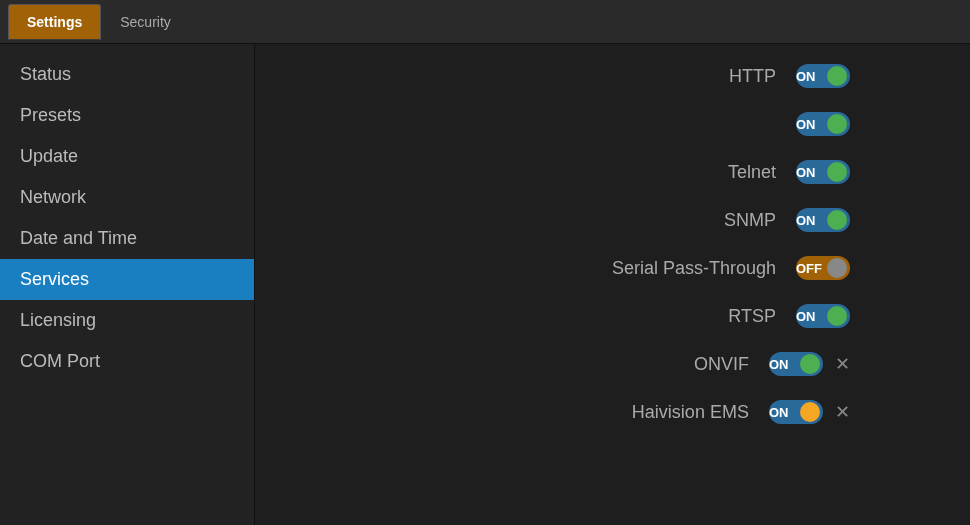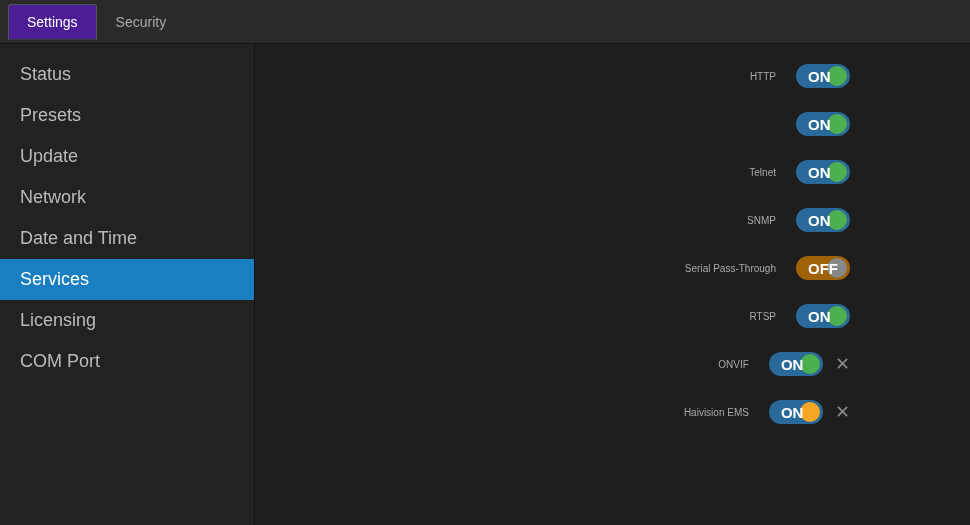--- a/index.html
+++ b/index.html
@@ -29,24 +29,25 @@
       cursor: pointer;
       color: #ccc;
       border: 1px solid transparent;
       border-radius: 3px 3px 0 0;
       height: 36px;
       display: flex;
       align-items: center;
     }
 
     .tab.active {
-      background: #4c1d95;
+      background: #a16207;
       border: 1px solid #555;
       border-bottom: 1px solid #3a3a3a;
       color: #fff;
+      font-weight: bold;
     }
 
     .tab.inactive {
       background: transparent;
       color: #aaa;
     }
 
     
     .main-layout {
       display: flex;
@@ -86,21 +87,21 @@
     .service-row {
       display: flex;
       align-items: center;
       margin-bottom: 24px;
       justify-content: flex-end;
       padding-right: 80px;
     }
 
     .service-label {
       color: #aaa;
-      font-size: 10px;
+      font-size: 18px;
       width: 180px;
       text-align: right;
       margin-right: 20px;
     }
 
     
     .toggle-wrap {
       display: flex;
       align-items: center;
     }
@@ -117,25 +118,25 @@
 
     .toggle.on {
       background: #2a6a9a;
     }
 
     .toggle.off {
       background: #a16207;
     }
 
     .toggle-label {
-      font-size: 15px;
+      font-size: 13px;
       font-weight: bold;
       color: #fff;
       position: absolute;
-      left: 12px;
+      left: 0;
       z-index: 1;
     }
 
     .toggle-knob {
       position: absolute;
       right: 3px;
       width: 20px;
       height: 20px;
       border-radius: 50%;
     }

